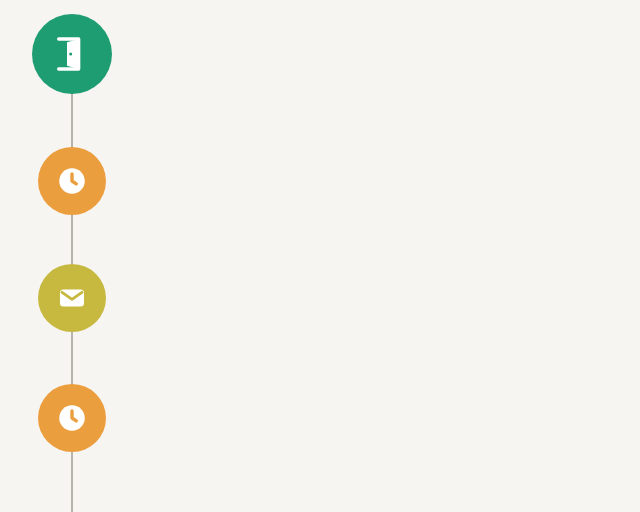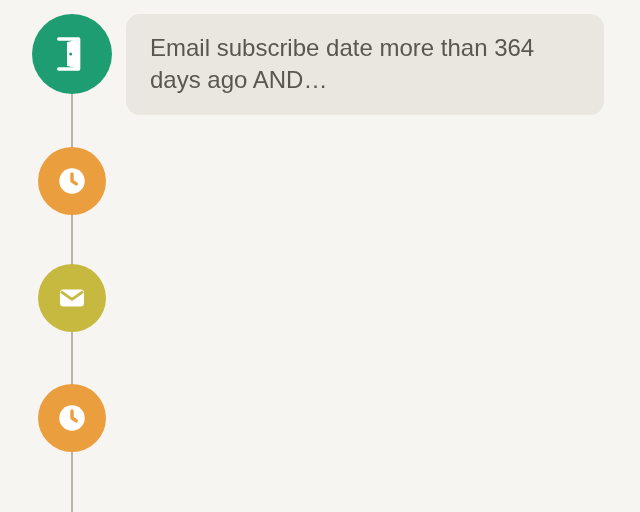--- a/index.html
+++ b/index.html
@@ -57,23 +57,20 @@
   <div class="node" style="left:32px; top:14px; width:80px; height:80px; background:#1f9d72;">
     <span>
       <svg width="40" height="40" viewBox="0 0 24 24" fill="none">
         <path d="M4 3 H16 V21 H4" stroke="#ffffff" stroke-width="2" stroke-linecap="round" stroke-linejoin="round" fill="none"></path>
         <path d="M16 3 L16 21 L9 19 L9 5 Z" fill="#ffffff"></path>
         <circle cx="11.2" cy="12" r="0.9" fill="#1f9d72"></circle>
       </svg>
     </span>
   </div>
 
-  <div class="card" style="left:126px; top:14px; width:430px;">
-    <span>Email subscribe date more than 364 days ago AND…</span>
-  </div>
 
   <div class="node" style="left:38px; top:147px; width:68px; height:68px; background:#eb9e3e;">
     <span>
       <svg width="34" height="34" viewBox="0 0 24 24" fill="none">
         <circle cx="12" cy="12" r="9" fill="#ffffff"></circle>
         <path d="M12 7 V12 L15 14" stroke="#eb9e3e" stroke-width="2.4" stroke-linecap="round" stroke-linejoin="round" fill="none"></path>
       </svg>
     </span>
   </div>
 

